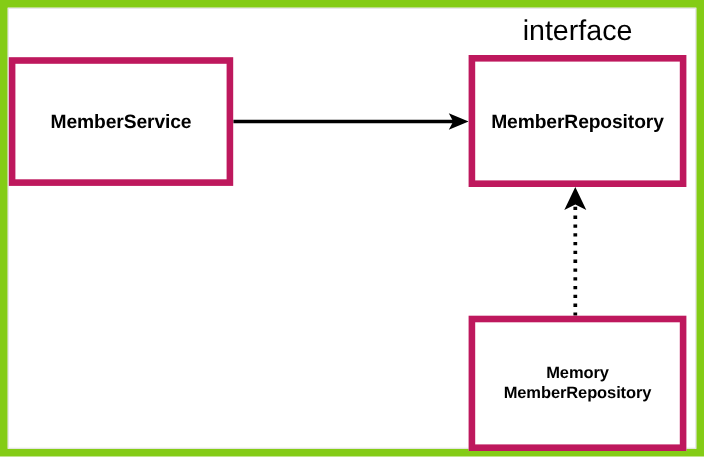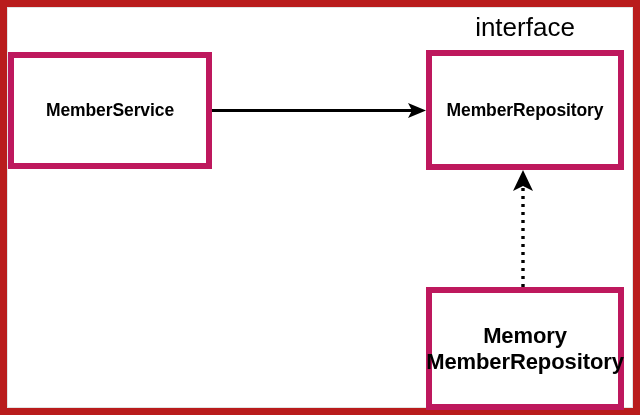--- a/index.html
+++ b/index.html
@@ -10,21 +10,21 @@
   body {
     width: 640px;
     height: 415px;
     font-family: "Liberation Sans", sans-serif;
     overflow: hidden;
   }
   #diagram-canvas {
     position: relative;
     width: 640px;
     height: 415px;
-    background: #b91c1c;
+    background: #84cc16;
     box-sizing: border-box;
   }
   
   .canvas-frame {
     position: absolute;
     left: 7px;
     top: 7px;
     width: 626px;
     height: 401px;
     border: 1px solid #e3e3e3;
@@ -66,21 +66,21 @@
   #node-member-repository .node-label {
     font-size: 17.5px;
   }
   #node-memory-member-repository {
     left: 426px;
     top: 287px;
     width: 198px;
     height: 123px;
   }
   #node-memory-member-repository .node-label {
-    font-size: 22px;
+    font-size: 15px;
   }
   .stereotype-label {
     position: absolute;
     left: 426px;
     top: 14px;
     width: 198px;
     text-align: center;
     font-size: 26px;
     font-weight: normal;
     color: #000000;

